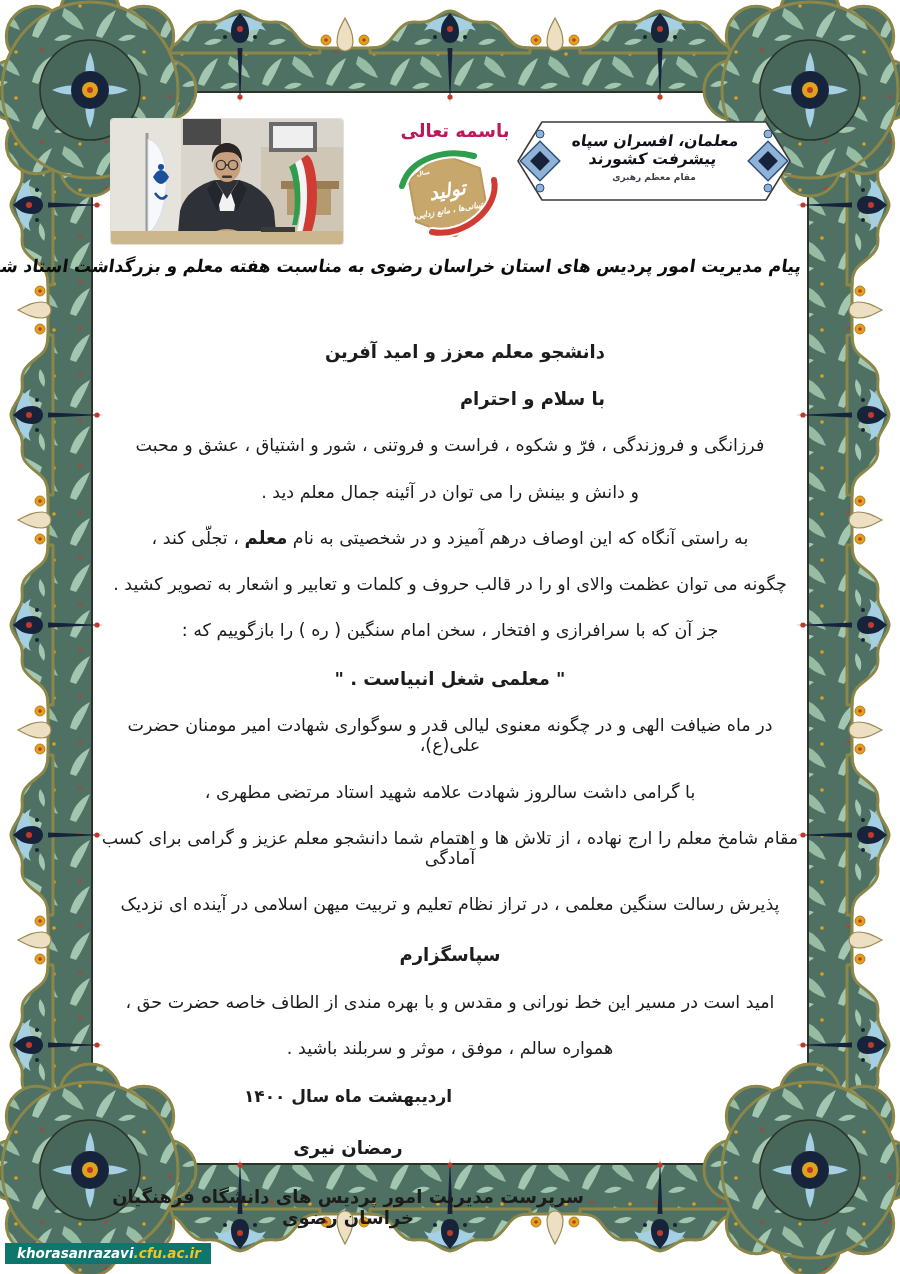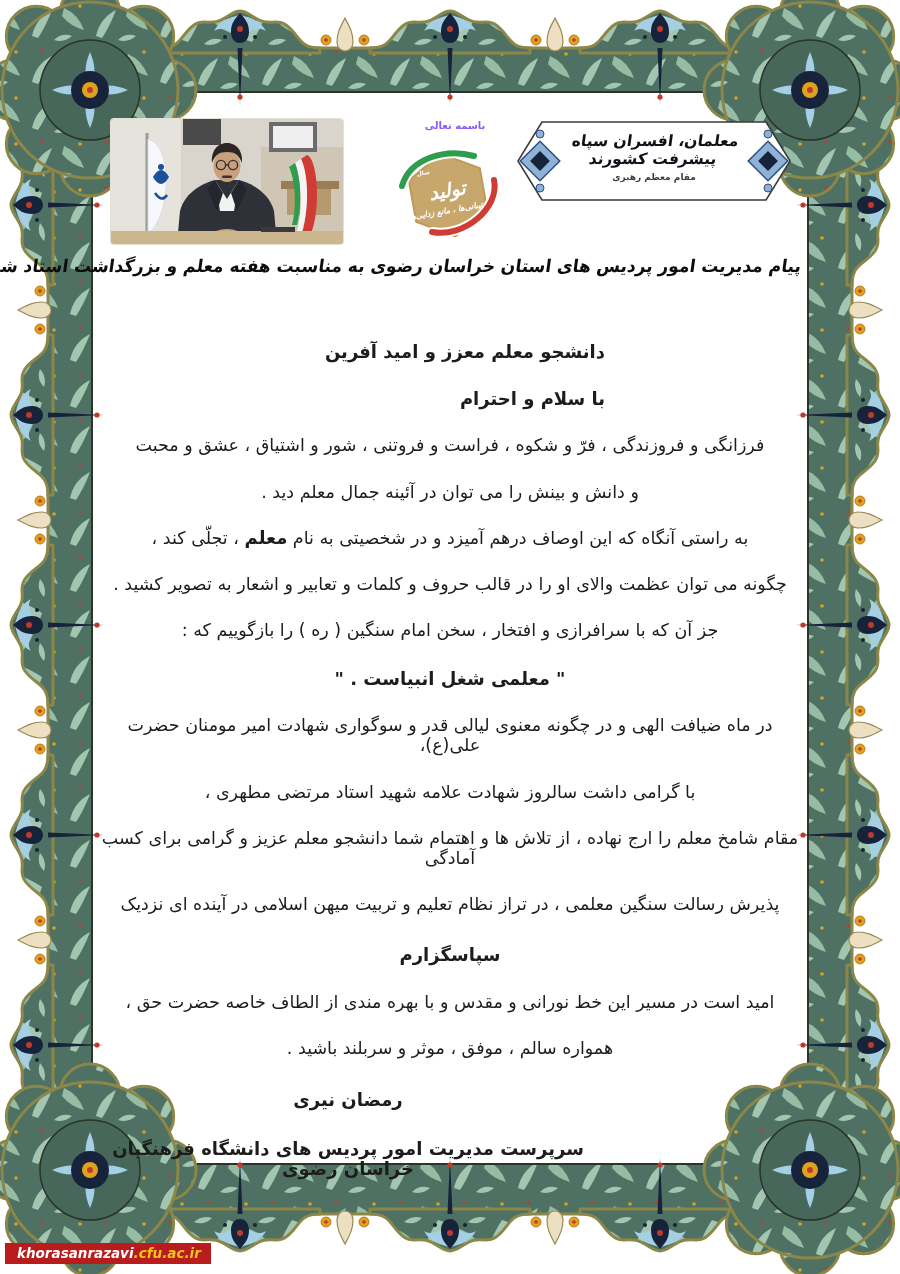--- a/index.html
+++ b/index.html
@@ -9,21 +9,21 @@
     font-family:"DejaVu Sans",sans-serif;color:#1c1c1c;
   }
   .layer{position:absolute;}
   svg{display:block;}
   .frame-svg{position:absolute;inset:0;z-index:0;pointer-events:none;}
 
   
   .photo-wrap{left:111px;top:119px;width:232px;height:125px;z-index:2;
     border-radius:3px;overflow:hidden;box-shadow:0 0 0 1px #e4e0d8;}
   .basmala{left:388px;top:120px;width:134px;z-index:2;text-align:center;
-    font-size:10px;font-weight:bold;color:#8b5cf6;}
+    font-size:18px;font-weight:bold;color:#be185d;}
   .logo-wrap{left:388px;top:142px;width:120px;height:102px;z-index:2;}
   .quote-wrap{left:512px;top:106px;width:284px;height:110px;z-index:2;}
   .quote-svg{position:absolute;inset:0;}
   .quote-text{position:absolute;left:34px;right:34px;top:26px;z-index:2;
     text-align:center;font-size:15.5px;font-weight:bold;color:#101018;
     transform:skewX(-8deg);direction:rtl;}
   .quote-attr{position:absolute;left:0;right:0;top:66px;z-index:2;
     text-align:center;font-size:9px;font-weight:bold;color:#3c3c46;direction:rtl;}
 
   
@@ -40,21 +40,21 @@
   .b{font-weight:bold;font-size:18px;}
   .salute{text-align:right;padding-left:0;padding-right:195px;}
   .quote-line{margin-top:28px !important;}
   .thanks{margin-top:31px !important;}
   .sig{padding-right:204px;}
   .sig-date{margin-top:29px !important;font-weight:bold;font-size:17px;}
   .sig-name{margin-top:32px !important;}
   .sig-title{margin-top:28px !important;}
 
   
-  .footer-link{left:5px;top:1243px;z-index:3;background:#b91c1c;
+  .footer-link{left:5px;top:1243px;z-index:3;background:#0f766e;
     padding:2px 10px 3px 12px;font-size:13.5px;font-weight:bold;
     font-style:italic;direction:ltr;cursor:pointer;}
   .footer-link .site{color:#ffffff;}
   .footer-link .domain{color:#f2c41d;}
 </style>
 </head>
 <body>
 
 <div class="page">
 
@@ -260,20 +260,21 @@
     <p>چگونه می توان عظمت والای او را در قالب حروف و کلمات و تعابیر و اشعار به تصویر کشید .</p>
     <p>جز آن که با سرافرازی و افتخار ، سخن امام سنگین ( ره ) را بازگوییم که :</p>
     <p class="b quote-line">" معلمی شغل انبیاست . "</p>
     <p>در ماه ضیافت الهی و در چگونه معنوی لیالی قدر و سوگواری شهادت امیر مومنان حضرت علی(ع)،</p>
     <p>با گرامی داشت سالروز شهادت علامه شهید استاد مرتضی مطهری ،</p>
     <p>مقام شامخ معلم را ارج نهاده ، از تلاش ها و اهتمام شما دانشجو معلم عزیز و گرامی برای کسب آمادگی</p>
     <p>پذیرش رسالت سنگین معلمی ، در تراز نظام تعلیم و تربیت میهن اسلامی در آینده ای نزدیک</p>
     <p class="b thanks">سپاسگزارم</p>
     <p>امید است در مسیر این خط نورانی و مقدس و با بهره مندی از الطاف خاصه حضرت حق ،</p>
     <p>همواره سالم ، موفق ، موثر و سربلند باشید .</p>
+    <p class="sig sig-date">اردیبهشت ماه سال ۱۴۰۰</p>
     <p class="b sig sig-name">رمضان نیری</p>
     <p class="b sig sig-title">سرپرست مدیریت امور پردیس های دانشگاه فرهنگیان خراسان رضوی</p>
   </div>
 
   <div class="layer footer-link">
     <span class="site">khorasanrazavi</span><span class="domain">.cfu.ac.ir</span>
   </div>
 
 </div>
 

